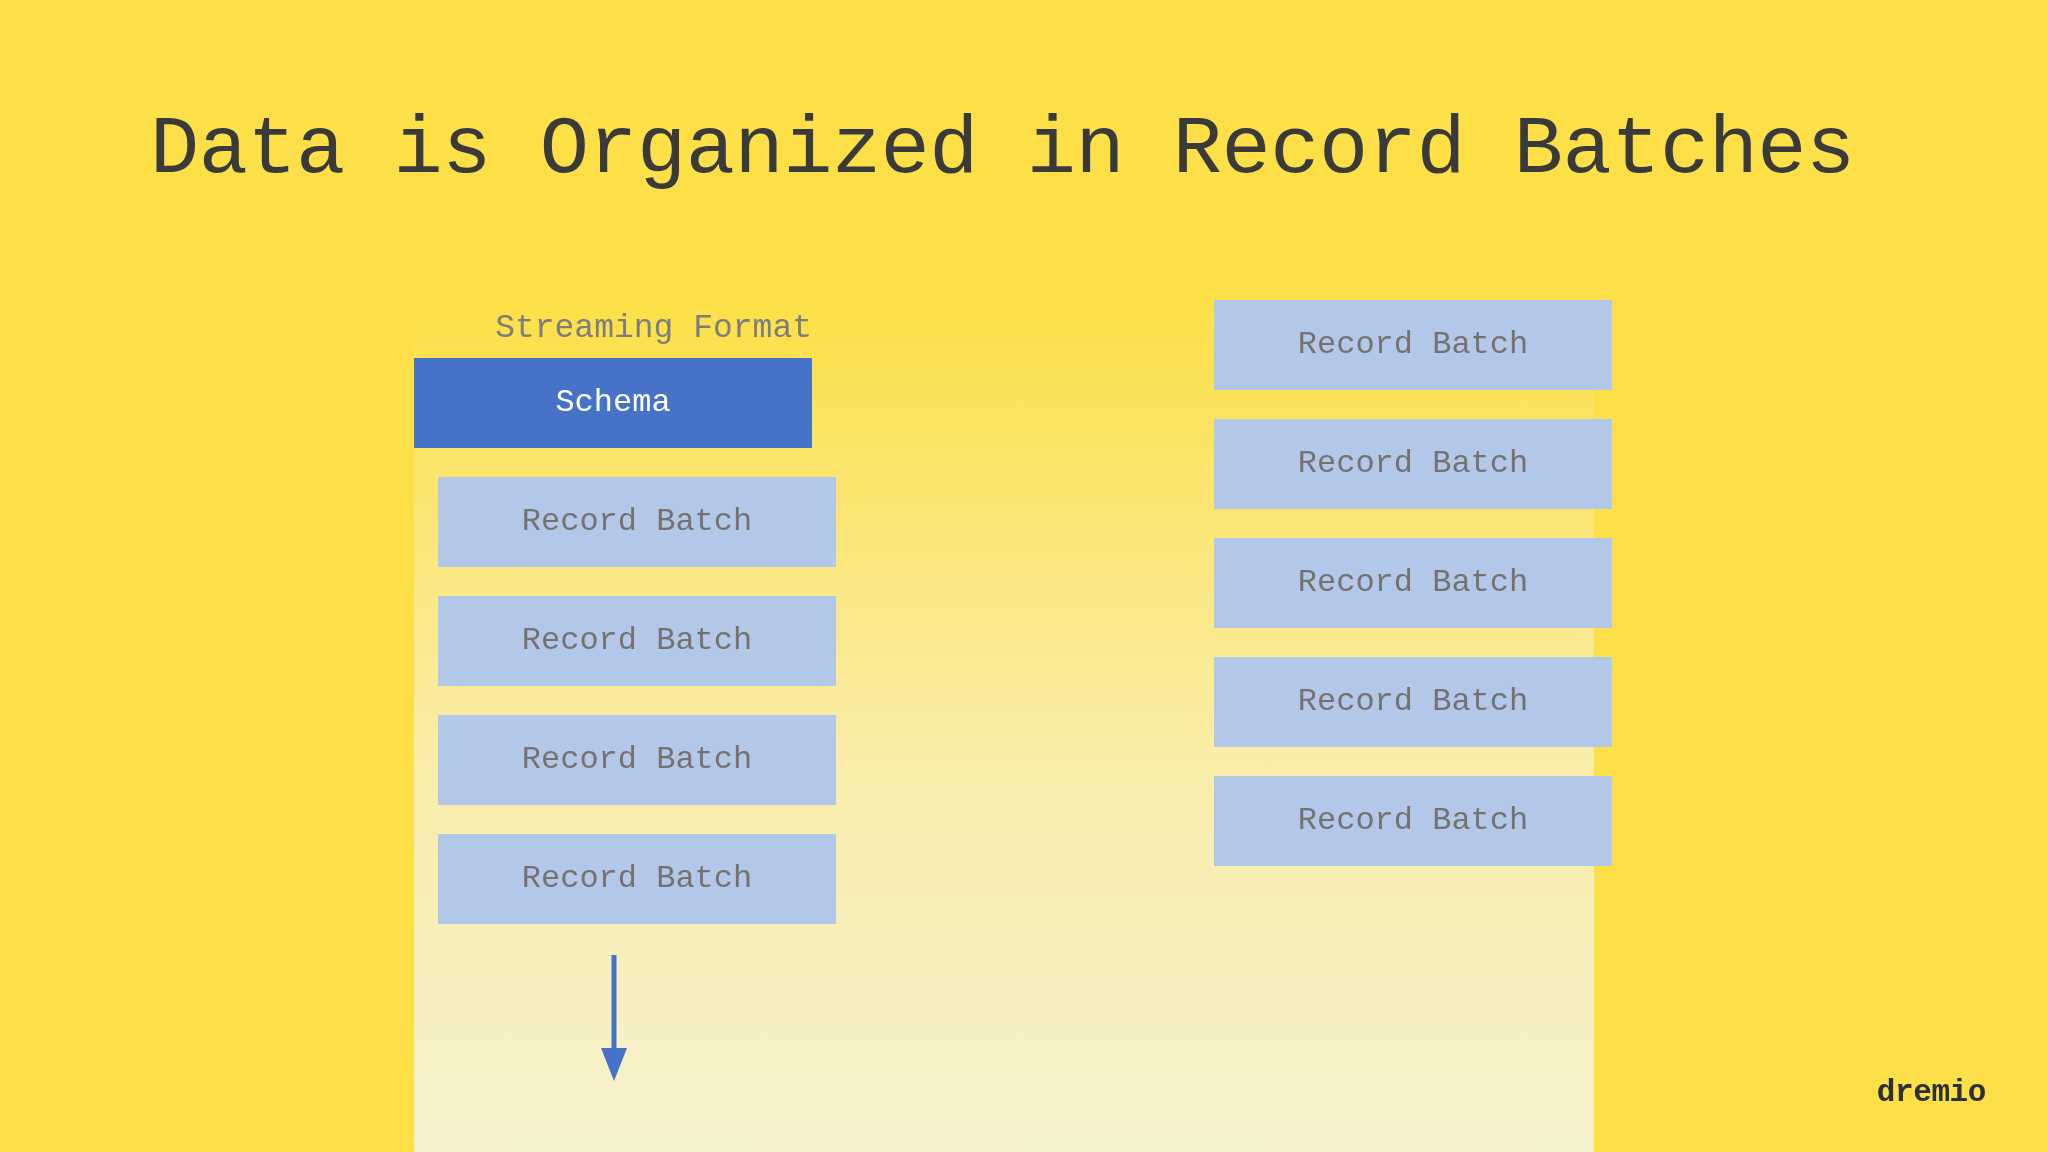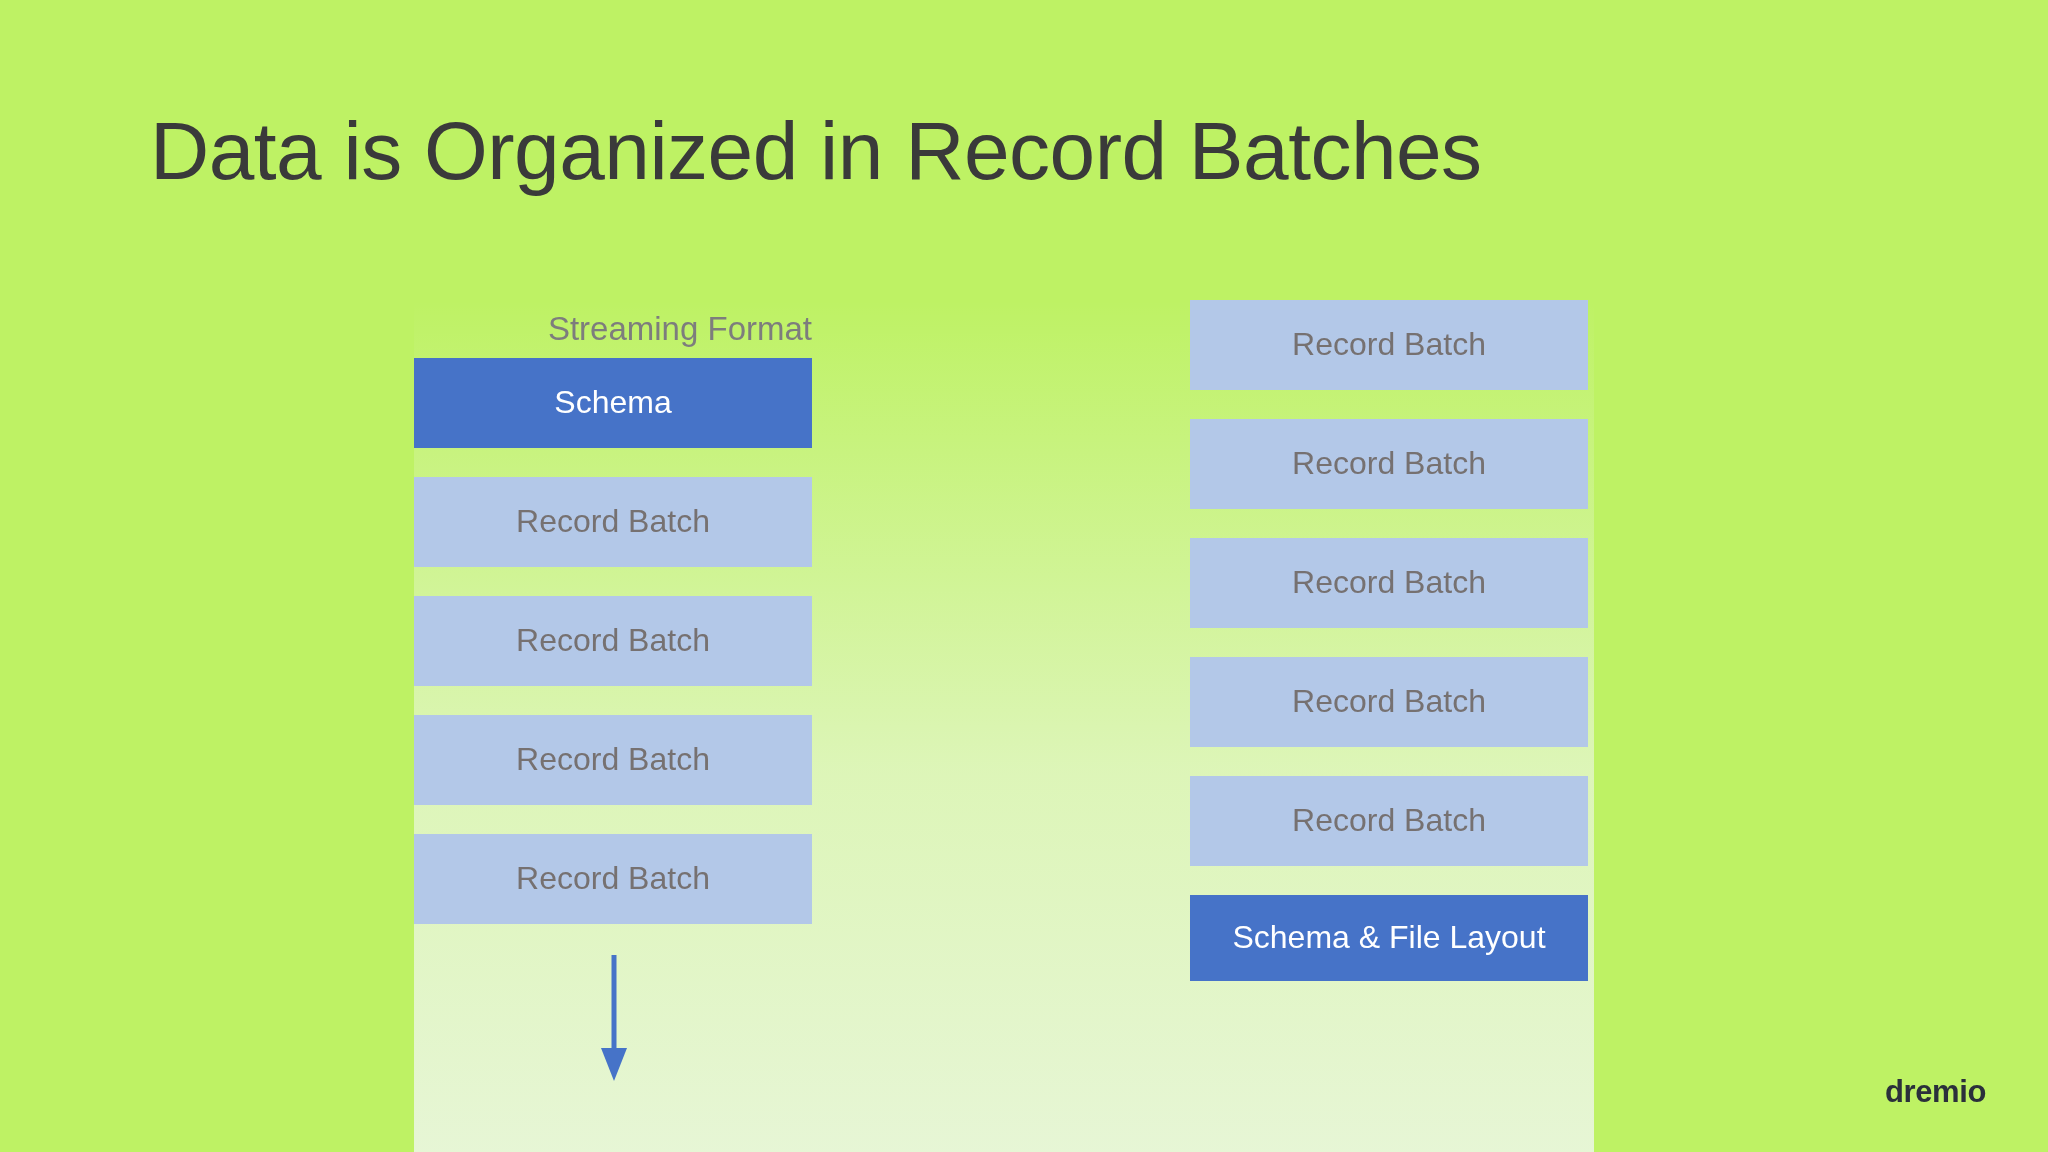--- a/index.html
+++ b/index.html
@@ -6,23 +6,23 @@
   html, body {
     margin: 0;
     padding: 0;
     background: #ffffff;
   }
 
   #slide {
     position: relative;
     width: 2048px;
     height: 1152px;
-    background: #bef264;
+    background: #fde047;
     overflow: hidden;
-    font-family: Liberation Sans, sans-serif;
+    font-family: Liberation Mono, monospace;
   }
 
   
   .diagram-backdrop {
     position: absolute;
     left: 414px;
     top: 300px;
     width: 1180px;
     height: 852px;
     background: linear-gradient(180deg, rgba(247,249,252,0.0) 0%, rgba(246,248,252,0.55) 55%, rgba(244,247,251,0.75) 100%);
@@ -75,20 +75,21 @@
     text-align: center;
     font-size: 32px;
     line-height: 1.12;
     box-sizing: border-box;
     padding: 0 25px;
   }
 
   .block.light {
     background: #b3c8e8;
     color: #767171;
+    margin-left: 24px;
   }
 
   .block.accent {
     background: #4673c8;
     color: #ffffff;
   }
 
   .block.two-line {
     height: 86px;
   }
@@ -159,21 +160,18 @@
       </div>
       <div class="block light">
         <span>Record Batch</span>
       </div>
       <div class="block light">
         <span>Record Batch</span>
       </div>
       <div class="block light">
         <span>Record Batch</span>
       </div>
-      <div class="block accent two-line">
-        <span>Schema &amp; File Layout</span>
-      </div>
     </div>
   </div>
 
   <div class="logo">dremio</div>
 
 </div>
 
 </body></html>

